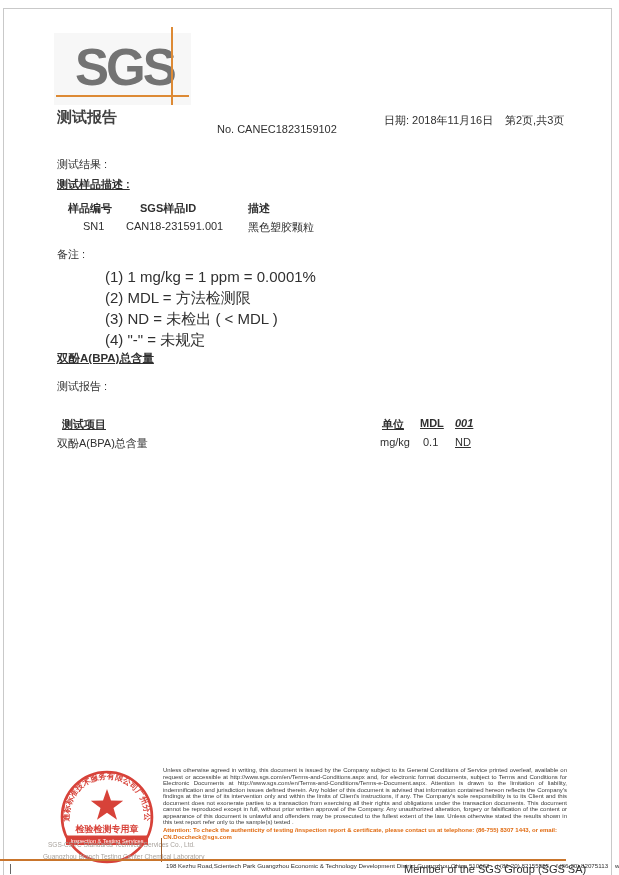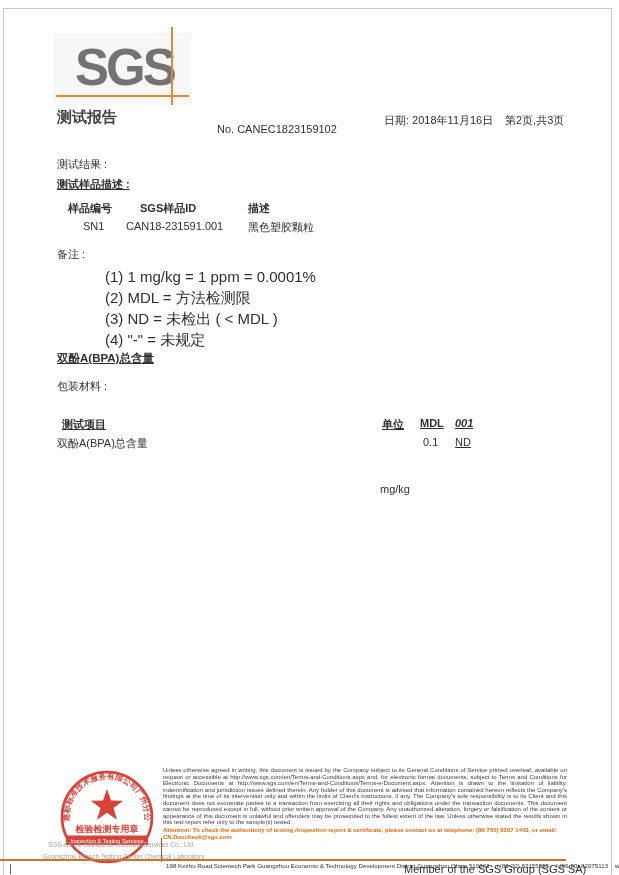--- a/index.html
+++ b/index.html
@@ -45,21 +45,21 @@
 
   .bpa-title { left:57px; top:351px; font-size:11.5px; }
   .method-label { left:57px; top:379px; }
   .method-text { left:125px; top:379px; width:450px; line-height:22px; }
 
   .rt-h-item { left:62px;  top:417px; }
   .rt-h-unit { left:382px; top:417px; }
   .rt-h-mdl  { left:420px; top:417px; }
   .rt-h-001  { left:455px; top:417px; font-style:italic; }
   .rt-v-item { left:57px;  top:436px; }
-  .rt-v-unit { left:380px; top:436px;margin-top:47px; }
+  .rt-v-unit { left:380px; top:436px; }
   .rt-v-mdl  { left:423px; top:436px; }
   .rt-v-val  { left:455px; top:436px;text-decoration:underline; }
 
   
   .stamp { left:52px; top:762px; width:110px; height:110px; opacity:0.88; }
   .company { left:43px; top:839px; font-size:6.5px; line-height:11.5px; color:#a8a29c; }
   .company .l1 { padding-left:5px; }
   .legal-block { left:163px; top:767px; width:404px; font-size:6px; line-height:6.55px;
                  color:#3c3c3c; text-align:justify; }
   .attention { margin-top:1.5px; color:#e06a10; font-weight:bold; text-align:left; }
@@ -100,21 +100,21 @@
 
   <div class="abs notes-label fs11">备注 :</div>
   <div class="abs notes-list">
     <div>(1) 1 mg/kg = 1 ppm = 0.0001%</div>
     <div>(2) MDL = 方法检测限</div>
     <div>(3) ND = 未检出 ( &lt; MDL )</div>
     <div>(4) "-" = 未规定</div>
   </div>
 
   <div class="abs bpa-title bold ul">双酚A(BPA)总含量</div>
-  <div class="abs method-label fs11">包装材料 :</div>
+  <div class="abs method-label fs11">测试报告 :</div>
 
   <div class="abs rt-h-item fs11 bold ul">测试项目</div>
   <div class="abs rt-h-unit fs11 bold ul">单位</div>
   <div class="abs rt-h-mdl fs11 bold ul">MDL</div>
   <div class="abs rt-h-001 fs11 bold ul">001</div>
   <div class="abs rt-v-item fs11">双酚A(BPA)总含量</div>
   <div class="abs rt-v-unit fs11">mg/kg</div>
   <div class="abs rt-v-mdl fs11">0.1</div>
   <div class="abs rt-v-val fs11">ND</div>
 

